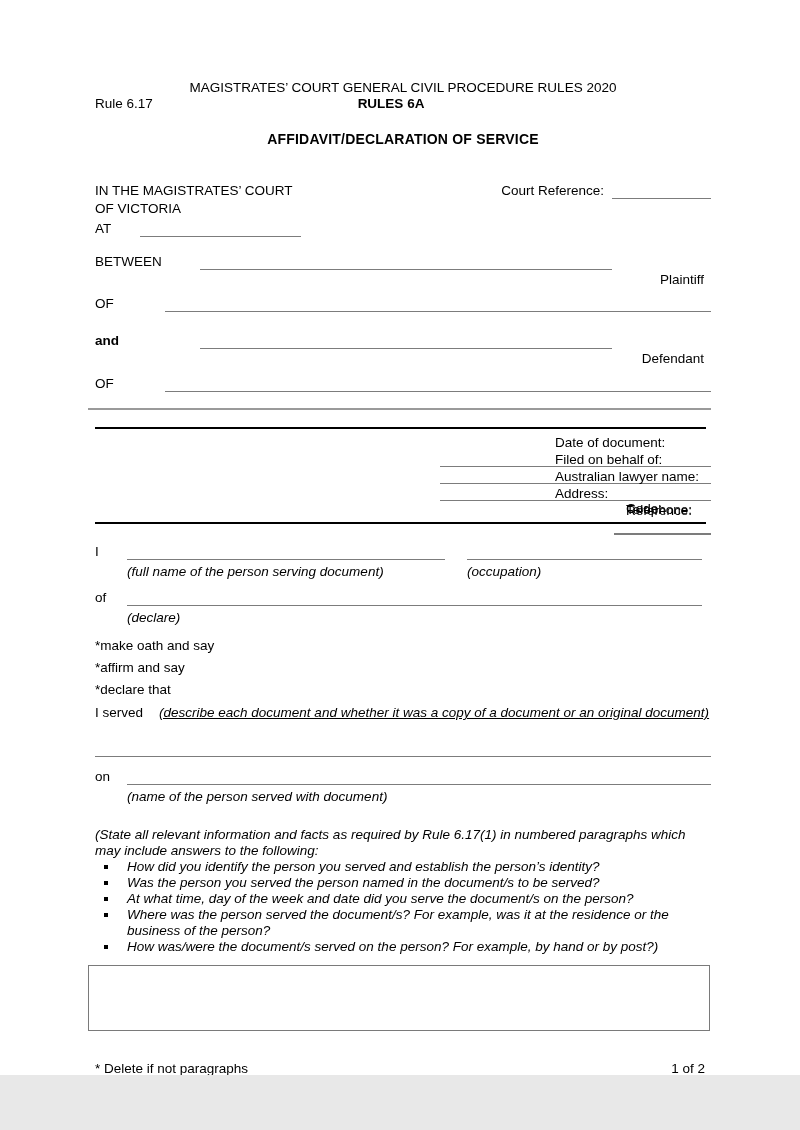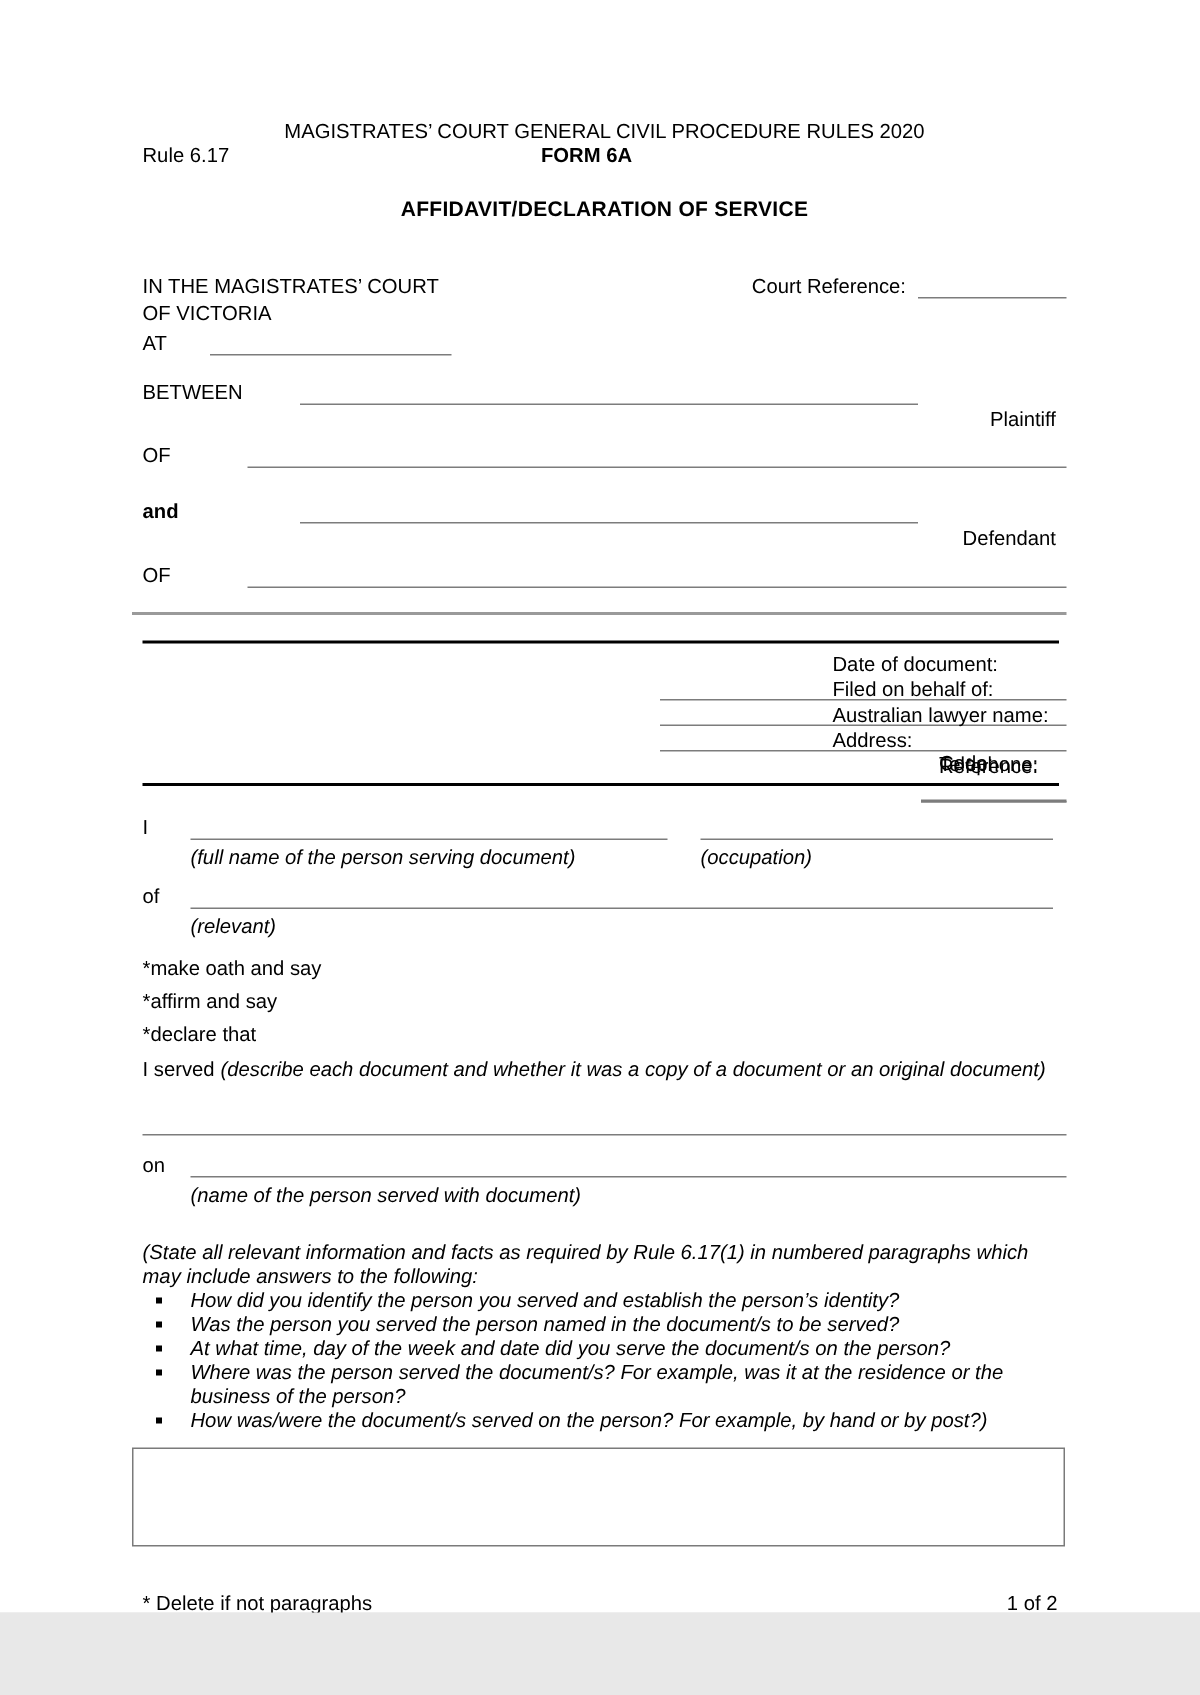--- a/index.html
+++ b/index.html
@@ -66,21 +66,21 @@
   .i-gap{width:22px;flex:none;}
   .occupation-field{width:235px;flex:none;}
   .cap-row{display:flex;margin-top:4px;height:16px;}
   .cap-indent{width:32px;flex:none;}
   .cap1{width:340px;flex:none;}
   .of-row{display:flex;align-items:flex-end;height:16px;margin-top:10px;}
   .serveraddr-field{flex:1;margin-right:9px;}
   .oath{margin-top:12px;height:16px;}
   .oath+.oath{margin-top:6px;}
   .served-row{margin-top:7px;height:17px;}
-  .served-row .it{margin-left:4px;}
+  .served-row .it{margin-left:16px;text-decoration:underline;}
   .blank-line{height:34px;border-bottom:1px solid #7c7c7c;}
   .on-row{display:flex;align-items:flex-end;height:16px;margin-top:12px;}
   .personserved-field{flex:1;}
   
   .intro{margin-top:22px;font-style:italic;line-height:16px;}
   .bullet{display:flex;font-style:italic;line-height:16px;}
   .bullet-marker{width:4px;height:4px;background:#000;margin:6px 19px 0 9px;flex:none;}
   .bullet-text{flex:1;}
   
   .details-box{margin-top:10px;margin-left:-7px;width:620px;height:64px;border:1px solid #7a7a7a;}
@@ -91,21 +91,21 @@
 </style>
 </head>
 <body>
 
 <div class="page">
 
   <div class="center doc-heading">MAGISTRATES’ COURT GENERAL CIVIL PROCEDURE RULES 2020</div>
 
   <div class="rule-row">
     <div class="left">Rule 6.17</div>
-    <div class="mid">FORM 6A</div>
+    <div class="mid">RULES 6A</div>
     <div class="right"></div>
   </div>
 
   <div class="center form-title">AFFIDAVIT/DECLARATION OF SERVICE</div>
 
   <div class="court-block">
     <div class="court-left">
       <div>IN THE MAGISTRATES’ COURT</div>
       <div>OF VICTORIA</div>
       <div class="at-row">
@@ -190,21 +190,21 @@
       <span class="cap-indent"></span>
       <span class="cap1">(full name of the person serving document)</span>
       <span>(occupation)</span>
     </div>
     <div class="of-row">
       <span class="i-label">of</span>
       <span class="fld serveraddr-field"></span>
     </div>
     <div class="cap-row it">
       <span class="cap-indent"></span>
-      <span>(relevant)</span>
+      <span>(declare)</span>
     </div>
 
     <div class="oath">*make oath and say</div>
     <div class="oath">*affirm and say</div>
     <div class="oath">*declare that</div>
 
     <div class="served-row">
       <span>I served</span><span class="it">(describe each document and whether it was a copy of a document or an original document)</span>
     </div>
 

